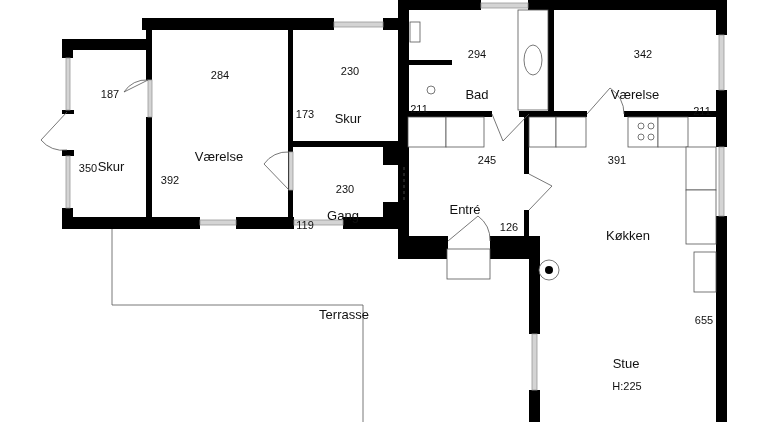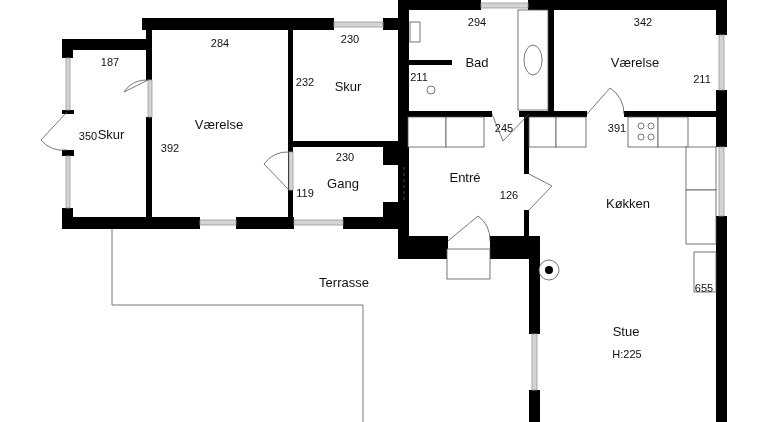--- a/index.html
+++ b/index.html
@@ -1,18 +1,18 @@
 <!DOCTYPE html>
 <html><head>
 <meta charset="utf-8">
 <style>
 html,body{margin:0;padding:0;background:#fff;}
 #plan{position:relative;width:768px;height:422px;overflow:hidden;background:#fff;font-family:"Liberation Sans",sans-serif;color:#111;}
 #plan svg{position:absolute;left:0;top:0;}
-.lbl{position:absolute;white-space:nowrap;transform:translate(-50%,-50%);line-height:1;}
+.lbl{position:absolute;white-space:nowrap;transform:translate(-50%,-50%);line-height:1;margin-top:32px;}
 .room{font-size:13px;}
 .dim{font-size:11px;}
 </style>
 </head>
 <body>
 
 <div id="plan">
   <svg width="768" height="422" viewBox="0 0 768 422">
     <g fill="#000">
 
@@ -113,27 +113,27 @@
   <div class="lbl room" style="left:477px;top:62px">Bad</div>
   <div class="lbl room" style="left:635px;top:62px">Værelse</div>
   <div class="lbl room" style="left:465px;top:177px">Entré</div>
   <div class="lbl room" style="left:628px;top:203px">Køkken</div>
   <div class="lbl room" style="left:344px;top:282px">Terrasse</div>
   <div class="lbl room" style="left:626px;top:331px">Stue</div>
 
   <div class="lbl dim" style="left:110px;top:62px">187</div>
   <div class="lbl dim" style="left:220px;top:43px">284</div>
   <div class="lbl dim" style="left:350px;top:39px">230</div>
-  <div class="lbl dim" style="left:305px;top:82px">232</div>
+  <div class="lbl dim" style="left:305px;top:82px">173</div>
   <div class="lbl dim" style="left:88px;top:136px">350</div>
   <div class="lbl dim" style="left:170px;top:148px">392</div>
   <div class="lbl dim" style="left:345px;top:157px">230</div>
   <div class="lbl dim" style="left:305px;top:193px">119</div>
   <div class="lbl dim" style="left:477px;top:22px">294</div>
   <div class="lbl dim" style="left:419px;top:77px">211</div>
-  <div class="lbl dim" style="left:504px;top:128px">245</div>
+  <div class="lbl dim" style="left:487px;top:128px">245</div>
   <div class="lbl dim" style="left:643px;top:22px">342</div>
   <div class="lbl dim" style="left:702px;top:79px">211</div>
   <div class="lbl dim" style="left:617px;top:128px">391</div>
   <div class="lbl dim" style="left:509px;top:195px">126</div>
   <div class="lbl dim" style="left:704px;top:288px">655</div>
   <div class="lbl dim" style="left:627px;top:354px">H:225</div>
 </div>
 
 </body></html>

